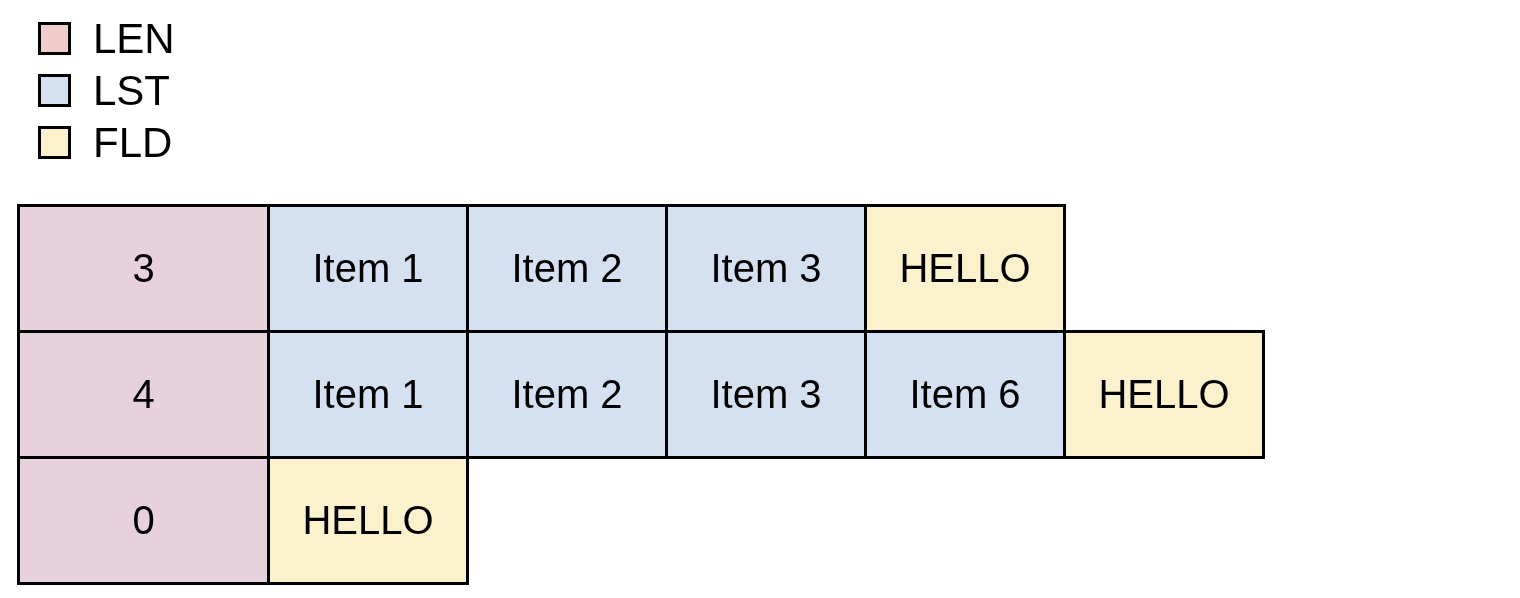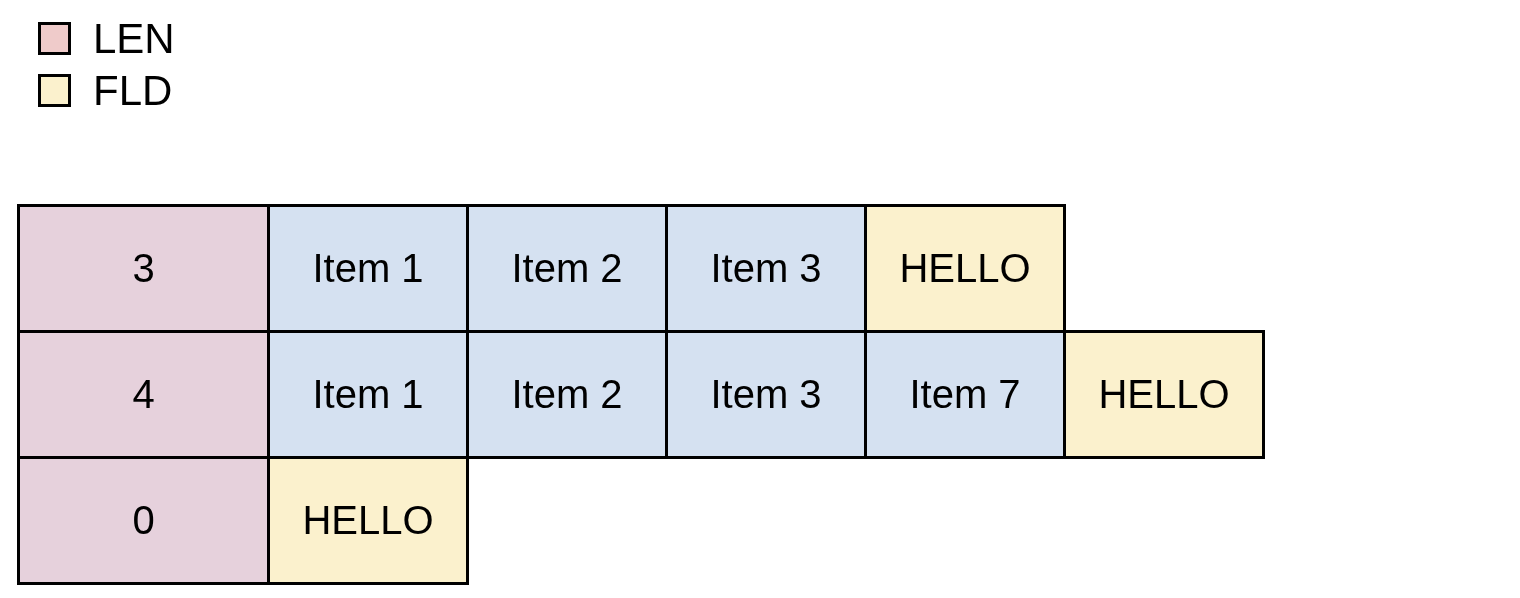--- a/index.html
+++ b/index.html
@@ -76,20 +76,24 @@
 </head>
 <body>
 
 <div class="page">
   <div class="legend" id="legend">
       <div class="legend-item">
         <span class="swatch" style="background: rgb(239, 203, 202);"></span>
         <span class="legend-label">LEN</span>
       </div>
       <div class="legend-item">
+        <span class="swatch" style="background: rgb(213, 225, 241);"></span>
+        <span class="legend-label">LST</span>
+      </div>
+      <div class="legend-item">
         <span class="swatch" style="background: rgb(251, 241, 205);"></span>
         <span class="legend-label">FLD</span>
       </div>
     </div>
   <div class="grid" id="grid">
       <div class="grid-row">
         <div class="cell" style="background: rgb(230, 209, 220); border-color: rgb(0, 0, 0); color: rgb(0, 0, 0);">
           <span>3</span>
         </div>
         <div class="cell" style="background: rgb(213, 225, 241); border-color: rgb(0, 0, 0); color: rgb(0, 0, 0);">
@@ -112,21 +116,21 @@
         <div class="cell" style="background: rgb(213, 225, 241); border-color: rgb(0, 0, 0); color: rgb(0, 0, 0);">
           <span>Item 1</span>
         </div>
         <div class="cell" style="background: rgb(213, 225, 241); border-color: rgb(0, 0, 0); color: rgb(0, 0, 0);">
           <span>Item 2</span>
         </div>
         <div class="cell" style="background: rgb(213, 225, 241); border-color: rgb(0, 0, 0); color: rgb(0, 0, 0);">
           <span>Item 3</span>
         </div>
         <div class="cell" style="background: rgb(213, 225, 241); border-color: rgb(0, 0, 0); color: rgb(0, 0, 0);">
-          <span>Item 7</span>
+          <span>Item 6</span>
         </div>
         <div class="cell" style="background: rgb(251, 241, 205); border-color: rgb(0, 0, 0); color: rgb(0, 0, 0);">
           <span>HELLO</span>
         </div>
       </div>
       <div class="grid-row">
         <div class="cell" style="background: rgb(230, 209, 220); border-color: rgb(0, 0, 0); color: rgb(0, 0, 0);">
           <span>0</span>
         </div>
         <div class="cell" style="background: rgb(251, 241, 205); border-color: rgb(0, 0, 0); color: rgb(0, 0, 0);">

